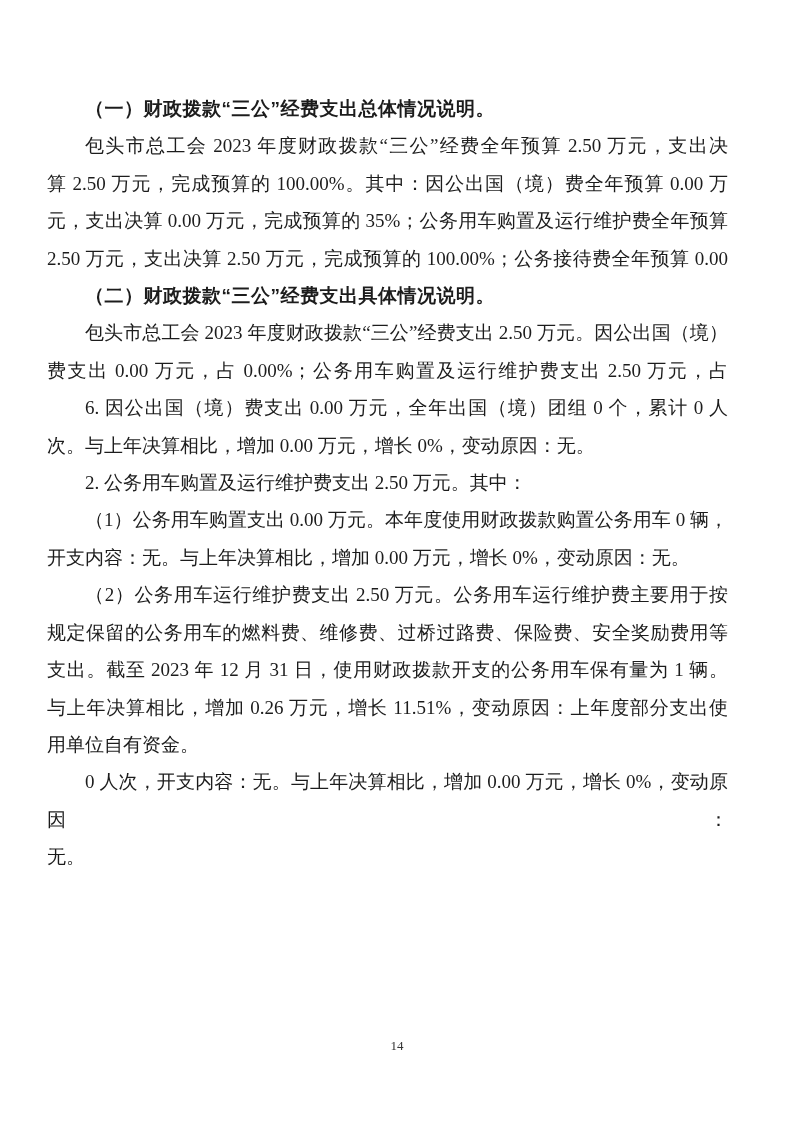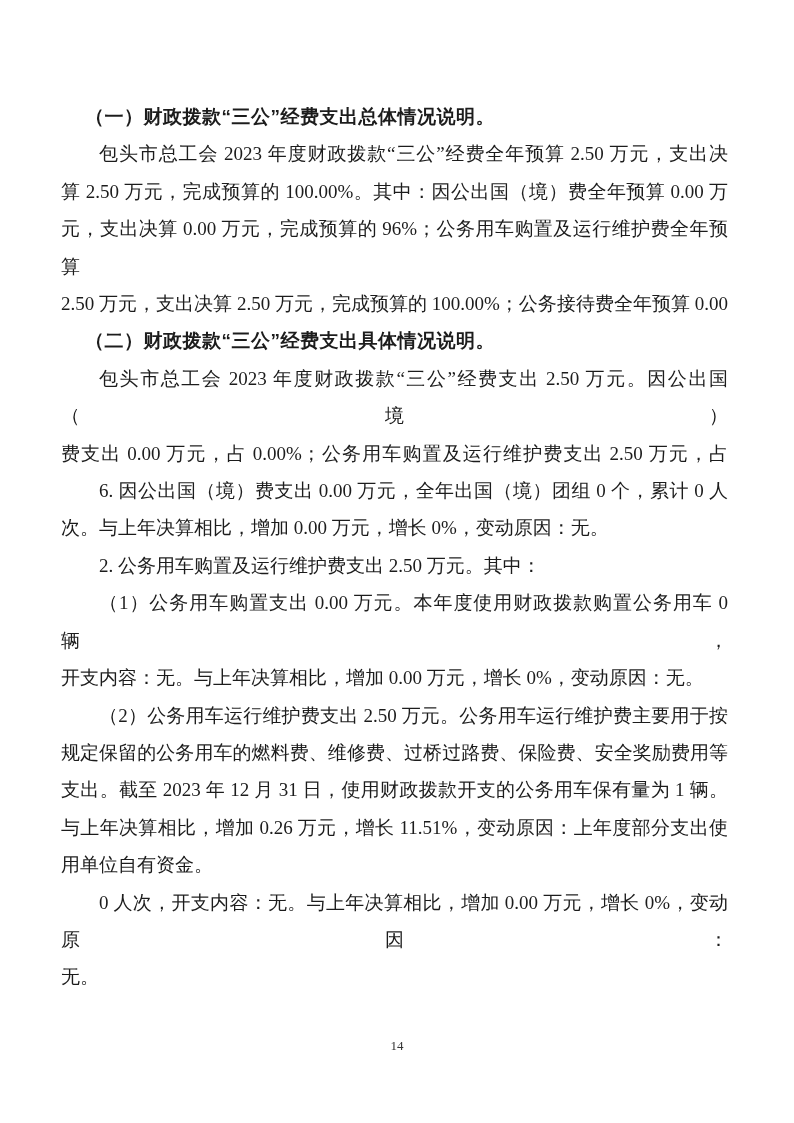--- a/index.html
+++ b/index.html
@@ -11,41 +11,40 @@
     position: relative;
     width: 794px;
     height: 1123px;
     background: #ffffff;
     color: #1c1c1c;
     overflow: hidden;
   }
   .content {
     position: absolute;
     left: 47px;
-    top: 98px;
+    top: 90px;
     width: 681px;
   }
   .heading {
     font-family: "Liberation Sans", "DejaVu Sans", sans-serif;
     font-weight: 700;
     font-size: 19px;
     line-height: 37.4px;
     text-indent: 2em;
     letter-spacing: 0.5px;
     white-space: nowrap;
   }
   .para {
     margin: 0;
   }
   .line {
     font-family: "Liberation Serif", "DejaVu Serif", serif;
     font-size: 19px;
     line-height: 37.4px;
     text-align: left;
-    margin-left: 14px;
   }
   .para .line:first-child {
     text-indent: 2em;
   }
   .line.fill {
     text-align: justify;
     text-align-last: justify;
   }
   .footer {
     position: absolute;
@@ -60,21 +59,21 @@
 </style>
 </head>
 <body>
 
 <div class="page">
   <div class="content">
       <div class="heading">（一）财政拨款“三公”经费支出总体情况说明。</div>
       <div class="para">
         <div class="line fill">包头市总工会 2023 年度财政拨款“三公”经费全年预算 2.50 万元，支出决</div>
         <div class="line fill">算 2.50 万元，完成预算的 100.00%。其中：因公出国（境）费全年预算 0.00 万</div>
-        <div class="line fill">元，支出决算 0.00 万元，完成预算的 96%；公务用车购置及运行维护费全年预算</div>
+        <div class="line fill">元，支出决算 0.00 万元，完成预算的 35%；公务用车购置及运行维护费全年预算</div>
         <div class="line fill">2.50 万元，支出决算 2.50 万元，完成预算的 100.00%；公务接待费全年预算 0.00</div>
       </div>
       <div class="heading">（二）财政拨款“三公”经费支出具体情况说明。</div>
       <div class="para">
         <div class="line fill">包头市总工会 2023 年度财政拨款“三公”经费支出 2.50 万元。因公出国（境）</div>
         <div class="line fill">费支出 0.00 万元，占 0.00%；公务用车购置及运行维护费支出 2.50 万元，占</div>
       </div>
       <div class="para">
         <div class="line fill">6. 因公出国（境）费支出 0.00 万元，全年出国（境）团组 0 个，累计 0 人</div>
         <div class="line">次。与上年决算相比，增加 0.00 万元，增长 0%，变动原因：无。</div>

